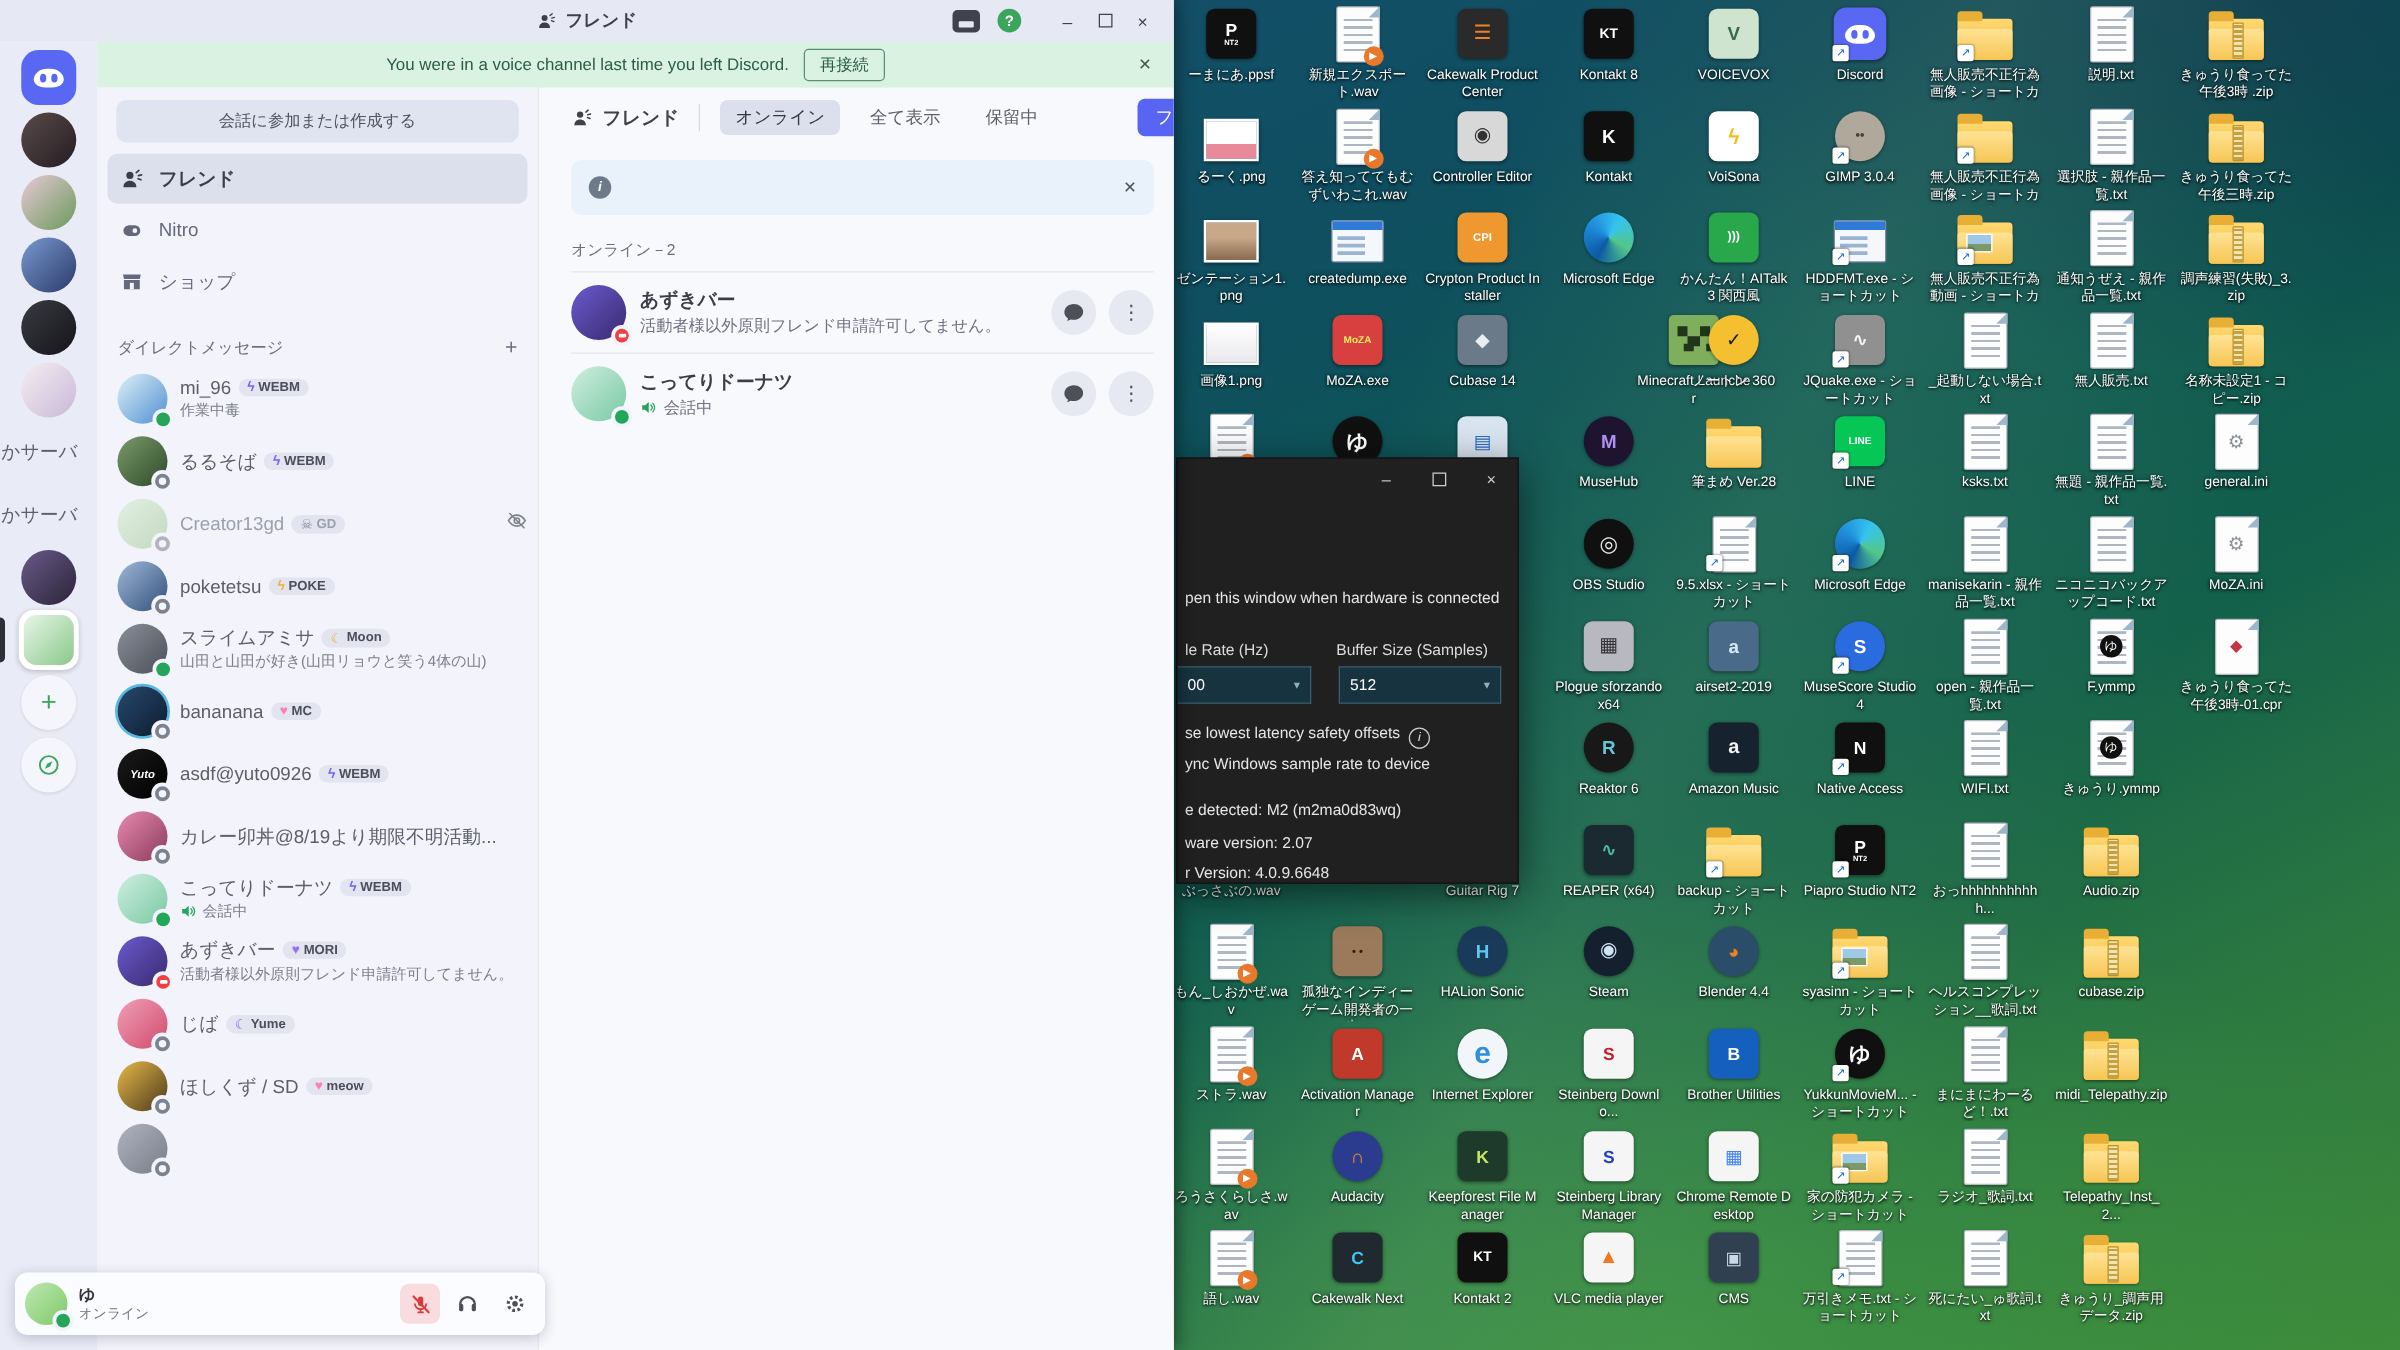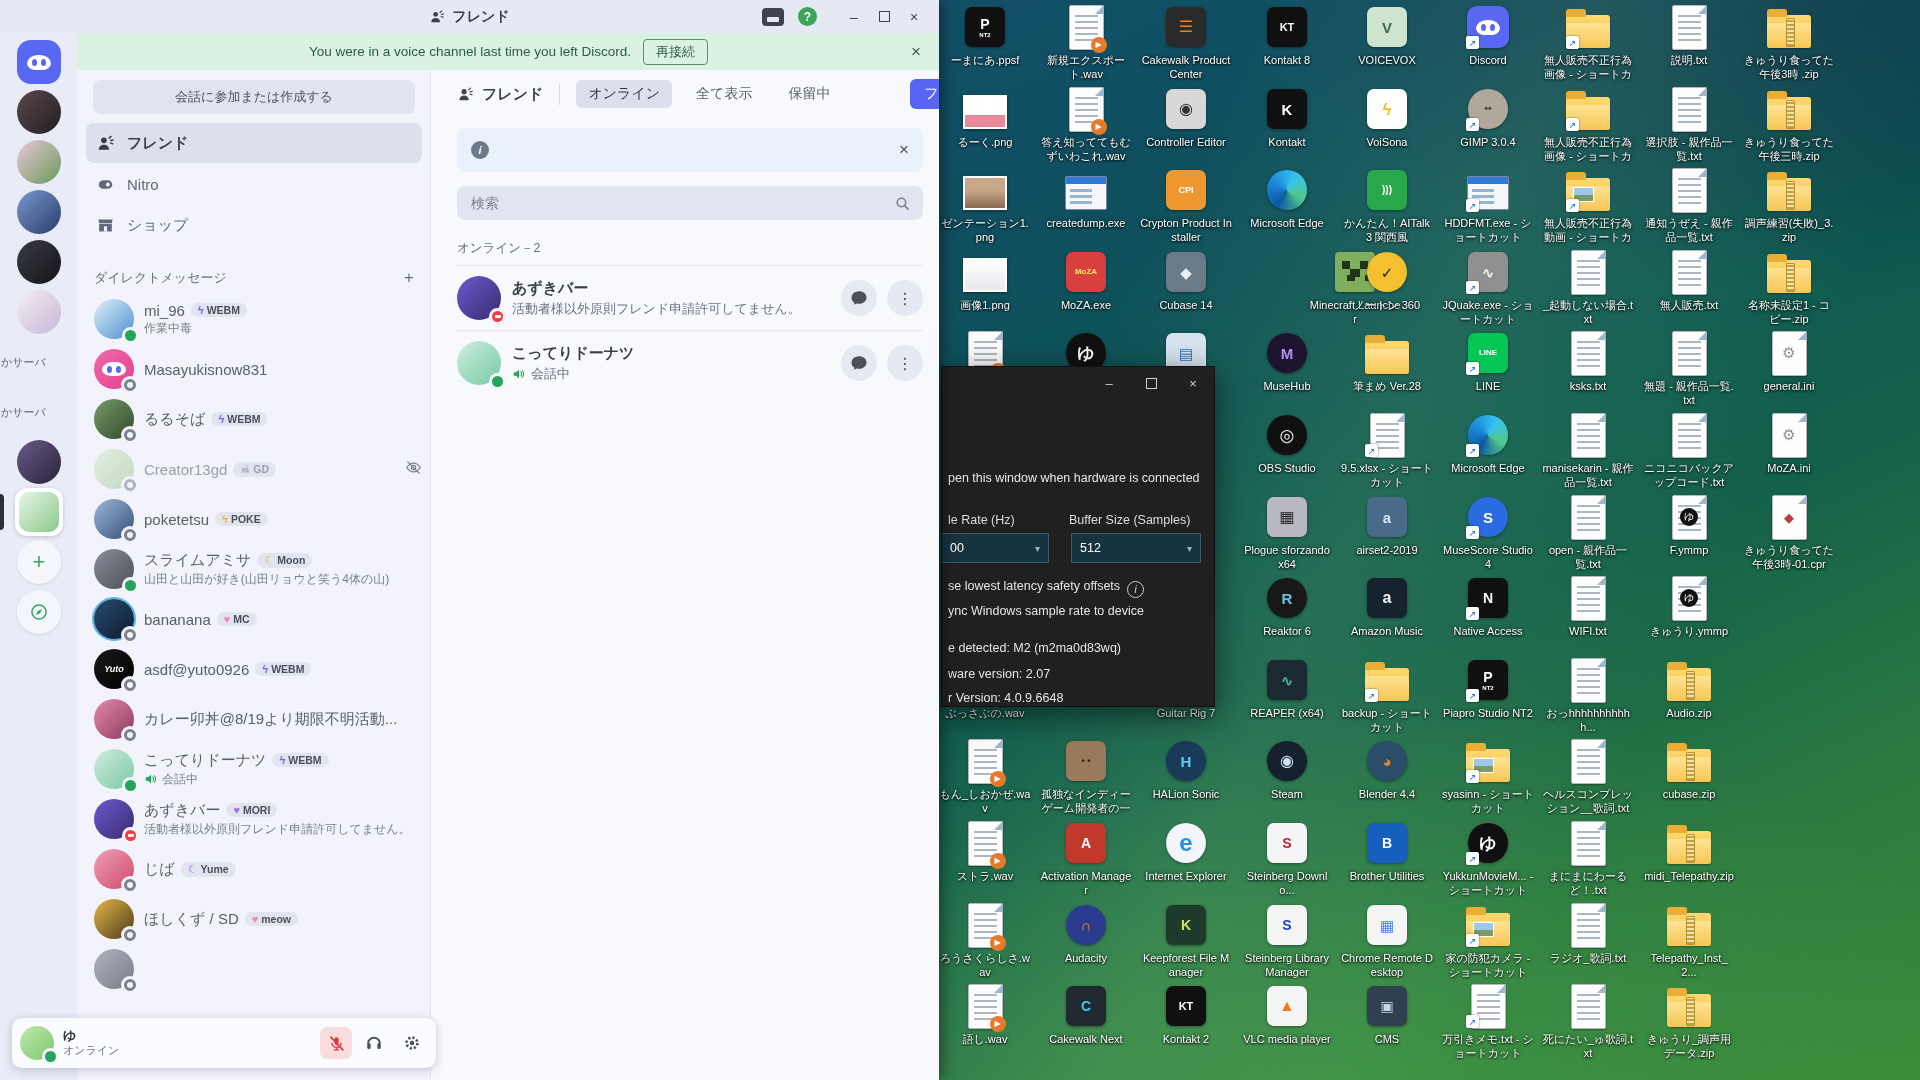--- a/index.html
+++ b/index.html
@@ -90,21 +90,21 @@
   .banner .x{position:absolute;right:18px;font-size:17px;color:#3a5a4a;}
 
   .winbody{flex:1;display:flex;min-height:0;}
   .rail{width:78px;background:#e9ebf6;flex:none;display:flex;flex-direction:column;align-items:center;padding-top:4px;position:relative;}
   .rail-slot{height:50px;width:100%;display:flex;align-items:center;justify-content:center;position:relative;flex:none;}
   .rail-home{width:44px;height:44px;border-radius:14px;background:#5968f2;display:flex;align-items:center;justify-content:center;}
   .rail-av{width:44px;height:44px;border-radius:50%;}
   .rail-sel-wrap{width:48px;height:48px;border-radius:12px;background:#fff;display:flex;align-items:center;justify-content:center;box-shadow:0 1px 4px rgba(0,0,0,.18);}
   .rail-sel-wrap .rail-av{width:40px;height:40px;border-radius:10px;}
   .rail-pill{position:absolute;left:0;top:50%;transform:translateY(-50%);width:4px;height:36px;border-radius:0 4px 4px 0;background:#2e3036;}
-  .rail-label{position:absolute;left:1px;top:50%;transform:translateY(-50%);font-size:11px;color:#5d616e;white-space:nowrap;}
+  .rail-label{position:absolute;left:1px;top:50%;transform:translateY(-50%);font-size:15px;color:#5d616e;white-space:nowrap;}
   .rail-round{width:44px;height:44px;border-radius:50%;background:#f5f6fb;display:flex;align-items:center;justify-content:center;color:#3ba55c;font-size:22px;box-shadow:0 1px 3px rgba(0,0,0,.1);}
 
   .sidecol{flex:1;display:flex;flex-direction:column;min-width:0;}
   .cols{flex:1;display:flex;min-height:0;}
   .sidebar{width:352px;background:#f2f3fb;flex:none;display:flex;flex-direction:column;overflow:hidden;padding-top:8px;position:relative;}
   .sb-search{margin:2px 15px 8px;height:34px;background:#e0e3f0;border-radius:8px;display:flex;align-items:center;justify-content:center;
     font-size:13px;color:#50525f;flex:none;}
   .nav-item{margin:1px 8px;height:40px;border-radius:8px;display:flex;align-items:center;gap:12px;padding:0 10px;
     color:#65687a;font-size:15px;flex:none;}
   .nav-item.sel{background:#dcdfec;color:#3a3d49;font-weight:bold;}
@@ -1150,31 +1150,20 @@
                       <i style="font-style: normal; color: rgb(124, 92, 255); font-size: 11px;">ϟ</i>
                       <b>WEBM</b>
                     </span>
                   </div>
                   <div class="dmsub">
                     <span>作業中毒</span>
                   </div>
                 </div>
               </div>
               <div class="dmrow">
-                <div class="av" style="background: linear-gradient(135deg, rgb(240, 106, 172), rgb(228, 64, 142));">
-                  <div class="dmark" style="position: absolute; left: 8px; top: 13px; width: 24px; height: 14px;"></div>
-                  <span class="stat off"></span>
-                </div>
-                <div class="dmtxt">
-                  <div class="dmname">
-                    <span>Masayukisnow831</span>
-                  </div>
-                </div>
-              </div>
-              <div class="dmrow">
                 <div class="av" style="background: linear-gradient(135deg, rgb(122, 154, 106), rgb(46, 74, 42));">
                   <span class="stat off"></span>
                 </div>
                 <div class="dmtxt">
                   <div class="dmname">
                     <span>るるそば</span>
                     <span class="badge">
                       <i style="font-style: normal; color: rgb(124, 92, 255); font-size: 11px;">ϟ</i>
                       <b>WEBM</b>
                     </span>
@@ -1370,29 +1359,20 @@
                 <span class="tab">保留中</span>
               </div>
             <span class="addfriend">フレ</span>
           </div>
 
           <div class="notice">
             <span class="i">i</span>
             <span class="x">×</span>
           </div>
 
-          <div class="searchbar">
-            <input type="text" placeholder="検索" style="">
-            <span class="svg">
-              <svg width="17" height="17" viewBox="0 0 24 24" fill="none" stroke="#7c7f8c" stroke-width="2.2">
-                  <circle cx="10.5" cy="10.5" r="6"></circle>
-                  <path d="M15 15l5.2 5.2" stroke-linecap="round"></path>
-                </svg>
-            </span>
-          </div>
 
           <div class="section-label">オンライン－2</div>
           <div class="divider"></div>
           <div id="friendrows">
               <div class="frow">
                 <div class="av" style="background: linear-gradient(135deg, rgb(106, 90, 207), rgb(58, 42, 110));">
                   <span class="stat dnd"></span>
                 </div>
                 <div>
                   <div class="fname">あずきバー</div>

